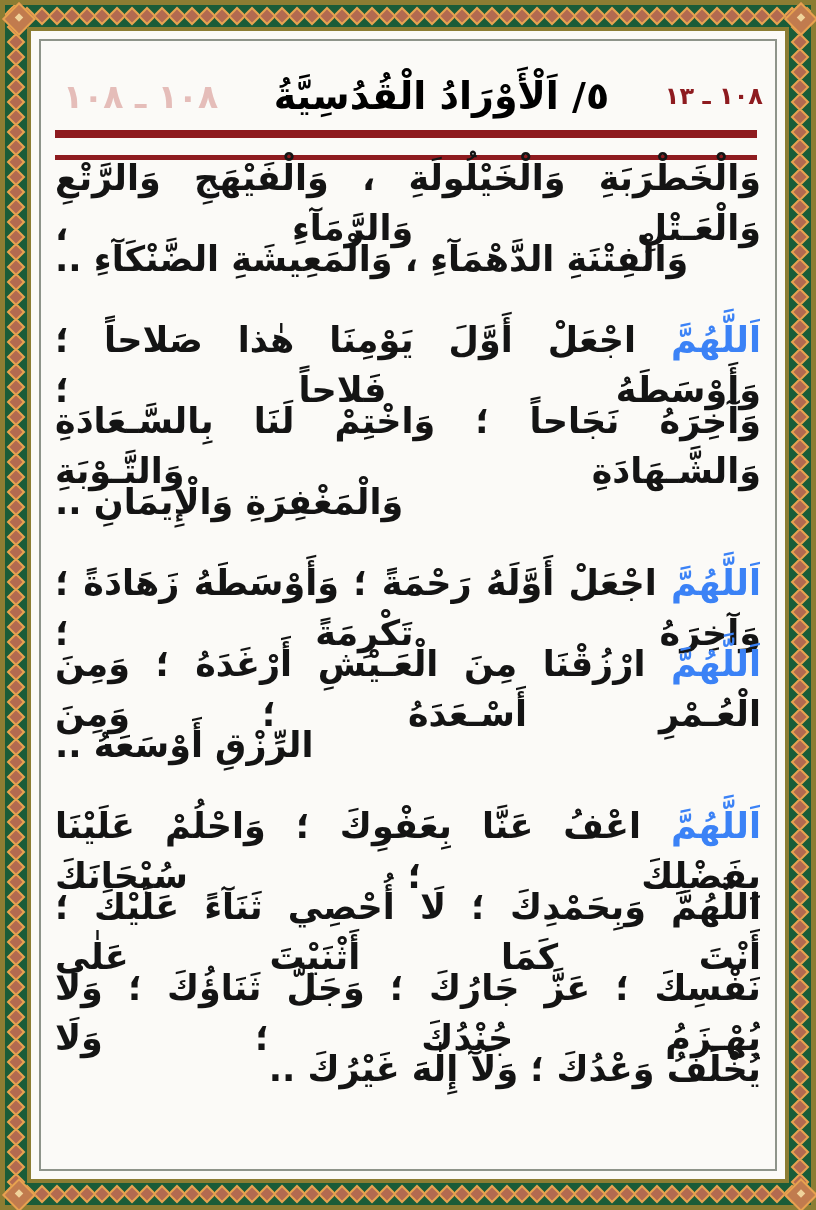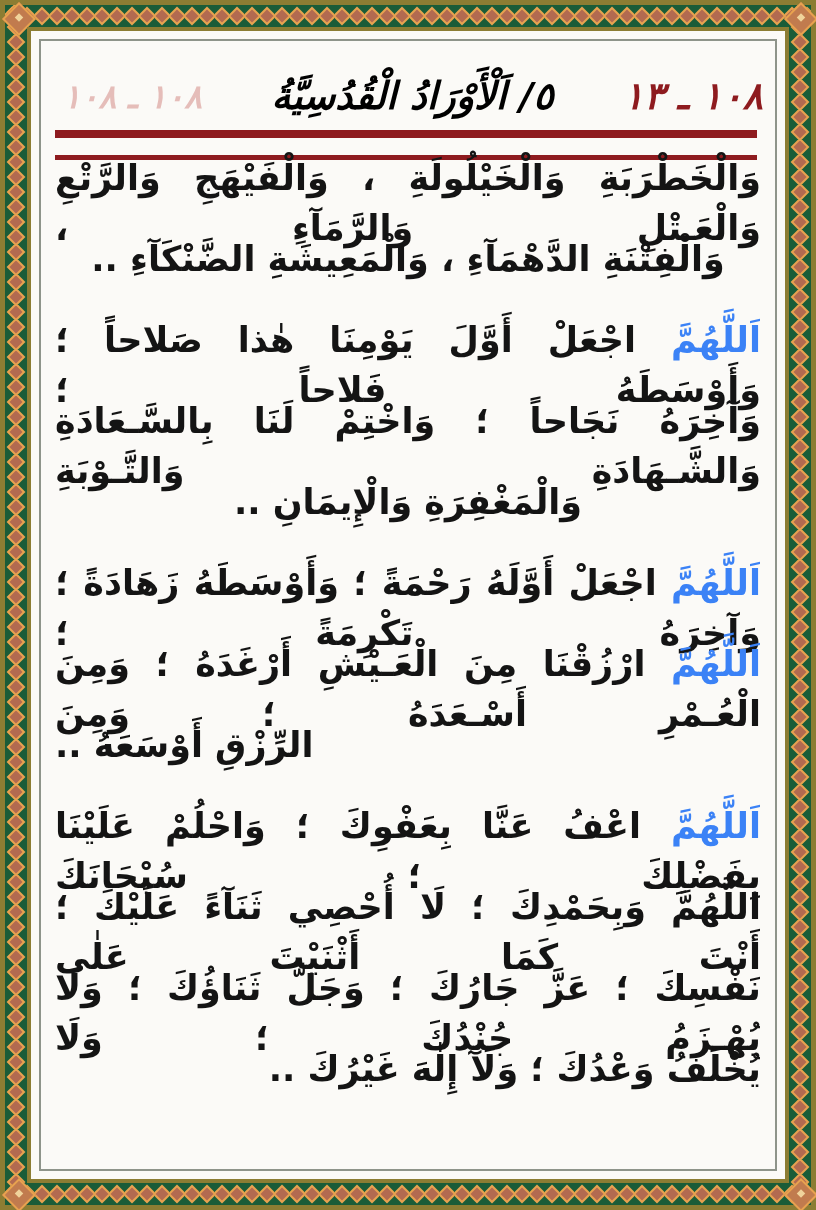--- a/index.html
+++ b/index.html
@@ -11,33 +11,33 @@
   .corner{position:absolute;width:20px;height:20px;background:#c17b4e;border:2px solid #e8a24f;
           transform:rotate(45deg);}
   .corner .dot{position:absolute;left:6px;top:6px;width:6px;height:6px;background:#f0d39b;}
   .inner-olive{position:absolute;inset:27px;border:4px solid #8c7d33;}
   .white-fill{position:absolute;inset:31px;background:#fbfaf7;}
   .thin-line{position:absolute;inset:39px;border:2px solid #8e948a;}
   .content{position:absolute;inset:41px;background:#fbfaf7;}
 
   
   .header-row{position:absolute;top:16px;left:0;right:0;height:78px;display:flex;
-              align-items:center;justify-content:space-between;padding:0 12px 0 22px;font-style:italic;}
+              align-items:center;justify-content:space-between;padding:0 12px 0 22px;}
   .ghost-nums{color:#e5bdb9;font-size:33px;font-weight:bold;letter-spacing:2px;direction:rtl;}
   .page-title{color:#000000;font-size:38px;font-weight:bold;direction:rtl;white-space:nowrap;}
-  .page-ref{color:#8e1b1f;font-size:38px;font-weight:bold;letter-spacing:2px;direction:rtl;}
+  .page-ref{color:#8e1b1f;font-size:24px;font-weight:bold;letter-spacing:2px;direction:rtl;}
   .double-rule{position:absolute;top:89px;left:14px;width:702px;height:17px;
                border-top:8px solid #8e1b1f;border-bottom:5px solid #8e1b1f;}
 
   
   .body-text{position:absolute;top:112px;left:8px;right:8px;bottom:4px;}
   .line{direction:rtl;height:81px;line-height:50px;font-size:35px;font-weight:bold;
         color:#141414;white-space:nowrap;padding:0 6px;}
   .line.full{white-space:normal;text-align:justify;text-align-last:justify;word-spacing:2px;}
-  .line.end{text-align:center;}
+  .line.end{text-align:left;}
   .line.end-indent{text-align:left;padding-right:46px;}
   .line.center{text-align:right;}
   .line .red{color:#3b82f6;}
 </style>
 </head>
 <body>
 
 <svg width="0" height="0" style="position:absolute" aria-hidden="true">
   <defs>
     <pattern id="chainH" width="15" height="22" patternUnits="userSpaceOnUse">

